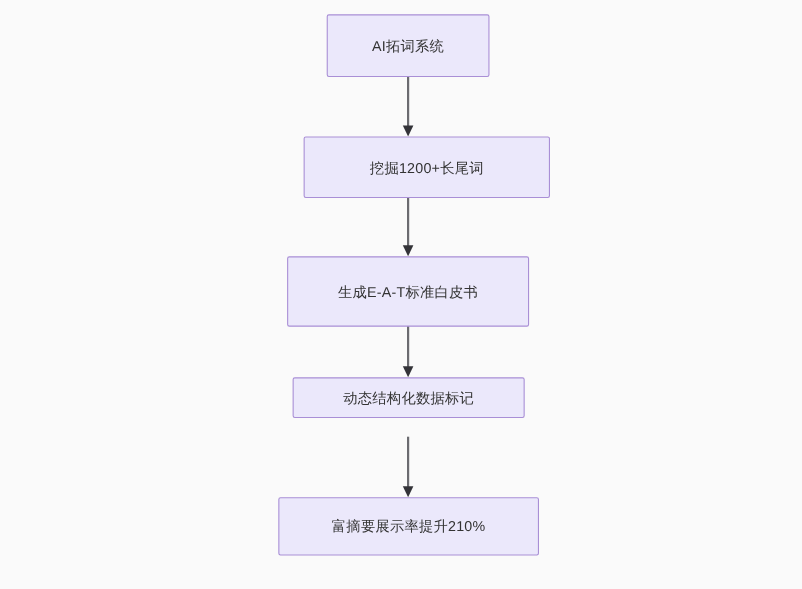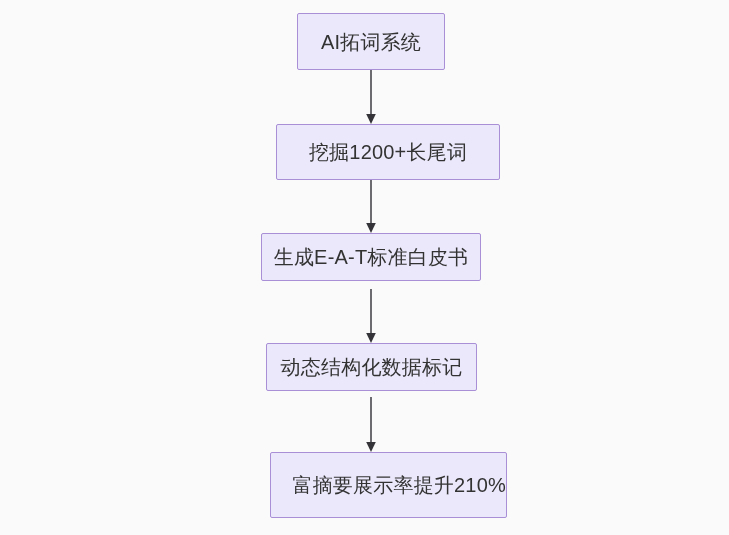--- a/index.html
+++ b/index.html
@@ -28,33 +28,33 @@
     background: #ebe8fb;
     border: 1.4px solid #a98fd6;
     border-radius: 2px;
     display: flex;
     align-items: center;
     justify-content: center;
     z-index: 2;
   }
 
   .node-label {
-    font-size: 20px;
+    font-size: 13px;
     line-height: 1;
     color: #333333;
     white-space: nowrap;
     letter-spacing: 0.2px;
   }
 
   
   .node-1 { left: 297px; top: 13px;  width: 148px; height: 57px; }
   .node-2 { left: 276px; top: 124px; width: 224px; height: 56px; }
-  .node-3 { left: 261px; top: 233px; width: 220px; height: 48px; }
-  .node-4 { left: 266px; top: 343px; width: 211px; height: 48px; text-align: right; }
-  .node-5 { left: 270px; top: 452px; width: 237px; height: 66px; justify-content: flex-end; }
+  .node-3 { left: 261px; top: 233px; width: 220px; height: 64px; }
+  .node-4 { left: 266px; top: 343px; width: 211px; height: 37px; text-align: right; }
+  .node-5 { left: 253px; top: 452px; width: 237px; height: 53px; }
 
   
   .edge {
     position: absolute;
     left: 0;
     top: 0;
     width: 729px;
     height: 535px;
     z-index: 1;
     pointer-events: none;

